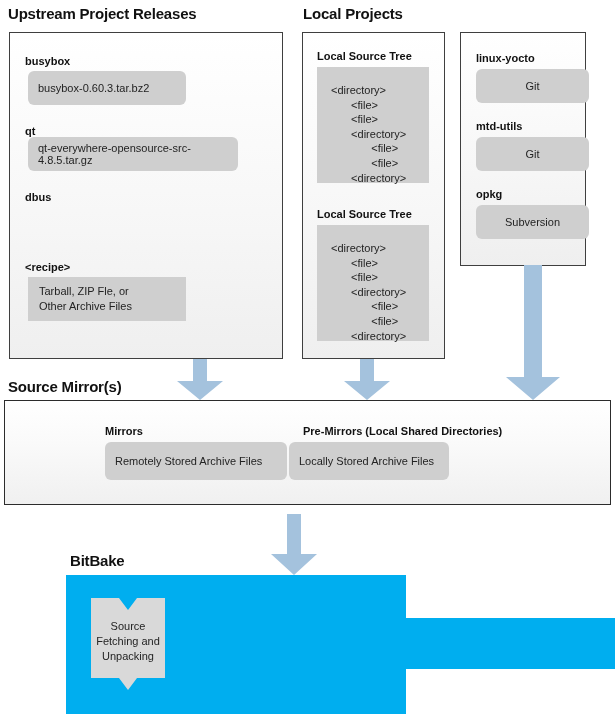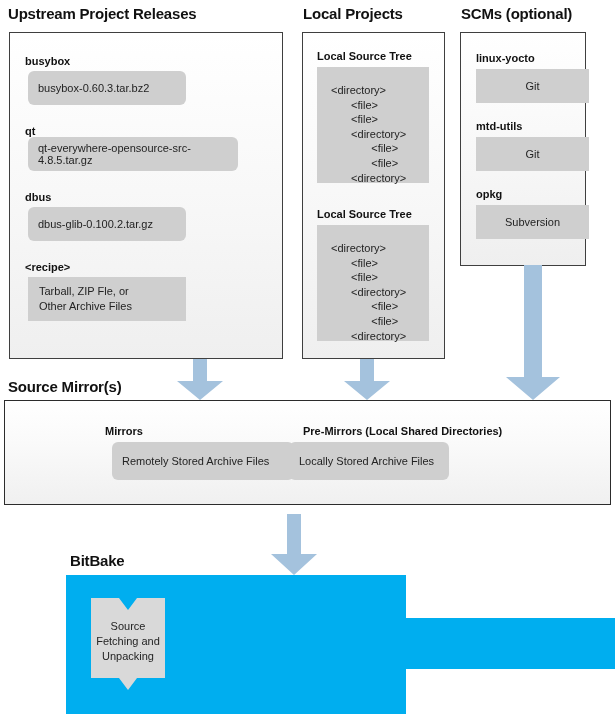--- a/index.html
+++ b/index.html
@@ -57,20 +57,21 @@
     display: flex;
     align-items: center;
   }
   .chip.left {
     justify-content: flex-start;
     padding-left: 10px;
     border-radius: 6px;
   }
   .chip.center {
     justify-content: center;
+    border-radius: 6px;
   }
   .chip-lines {
     line-height: 15px;
   }
 
   
   .tree-chip {
     position: absolute;
     background: #cfcfcf;
     color: #232323;
@@ -122,32 +123,30 @@
 </style>
 </head>
 <body>
 
 <div id="canvas">
 
   <div class="col-heading" style="left:8px; top:5px;">Upstream Project Releases</div>
 
   <div class="col-heading" style="left:303px; top:5px;">Local Projects</div>
 
-  <div class="col-heading" style="left:461px; top:5px;">SCMs (optional)</div>
 
   <div class="panel" style="left:9px; top:32px; width:274px; height:327px;">
 
     <div class="group-label" style="left:15px; top:22px;">busybox</div>
     <div class="chip left" style="left:18px; top:38px; width:158px; height:34px;">busybox-0.60.3.tar.bz2</div>
 
     <div class="group-label" style="left:15px; top:92px;text-align:center;">qt</div>
     <div class="chip left" style="left:18px; top:104px; width:210px; height:34px;">qt-everywhere-opensource-src-4.8.5.tar.gz</div>
 
     <div class="group-label" style="left:15px; top:158px;">dbus</div>
-    <div class="chip left" style="left:18px; top:174px; width:158px; height:34px;">dbus-glib-0.100.2.tar.gz</div>
 
     <div class="group-label" style="left:15px; top:228px;">&lt;recipe&gt;</div>
     <div class="chip" style="left:18px; top:244px; width:158px; height:44px; padding-left:11px; display:block;">
       <div class="chip-lines" style="padding-top:7px;">
         <span>Tarball, ZIP Fle, or</span><br>
         <span>Other Archive Files</span>
       </div>
     </div>
   </div>
 
@@ -204,21 +203,21 @@
     <svg width="56" height="136" viewBox="0 0 56 136">
       <polygon points="19,0 37,0 37,112 55,112 28,135 1,112 19,112" fill="#a4c2dd"></polygon>
     </svg>
   </div>
 
   <div class="col-heading" style="left:8px; top:378px;">Source Mirror(s)</div>
 
   <div class="mirror-panel" style="left:4px; top:400px; width:607px; height:105px;">
 
     <div class="group-label" style="left:100px; top:24px;">Mirrors</div>
-    <div class="chip left" style="left:100px; top:41px; width:182px; height:38px;margin-left:7px;">Remotely Stored Archive Files</div>
+    <div class="chip left" style="left:100px; top:41px; width:182px; height:38px;">Remotely Stored Archive Files</div>
 
     <div class="group-label" style="left:298px; top:24px;">Pre-Mirrors (Local Shared Directories)</div>
     <div class="chip left" style="left:284px; top:41px; width:160px; height:38px;">Locally Stored Archive Files</div>
   </div>
 
   <div class="arrow" style="left:270px; top:514px;">
     <svg width="48" height="62" viewBox="0 0 48 62">
       <polygon points="17,0 31,0 31,40 47,40 24,61 1,40 17,40" fill="#a4c2dd"></polygon>
     </svg>
   </div>

